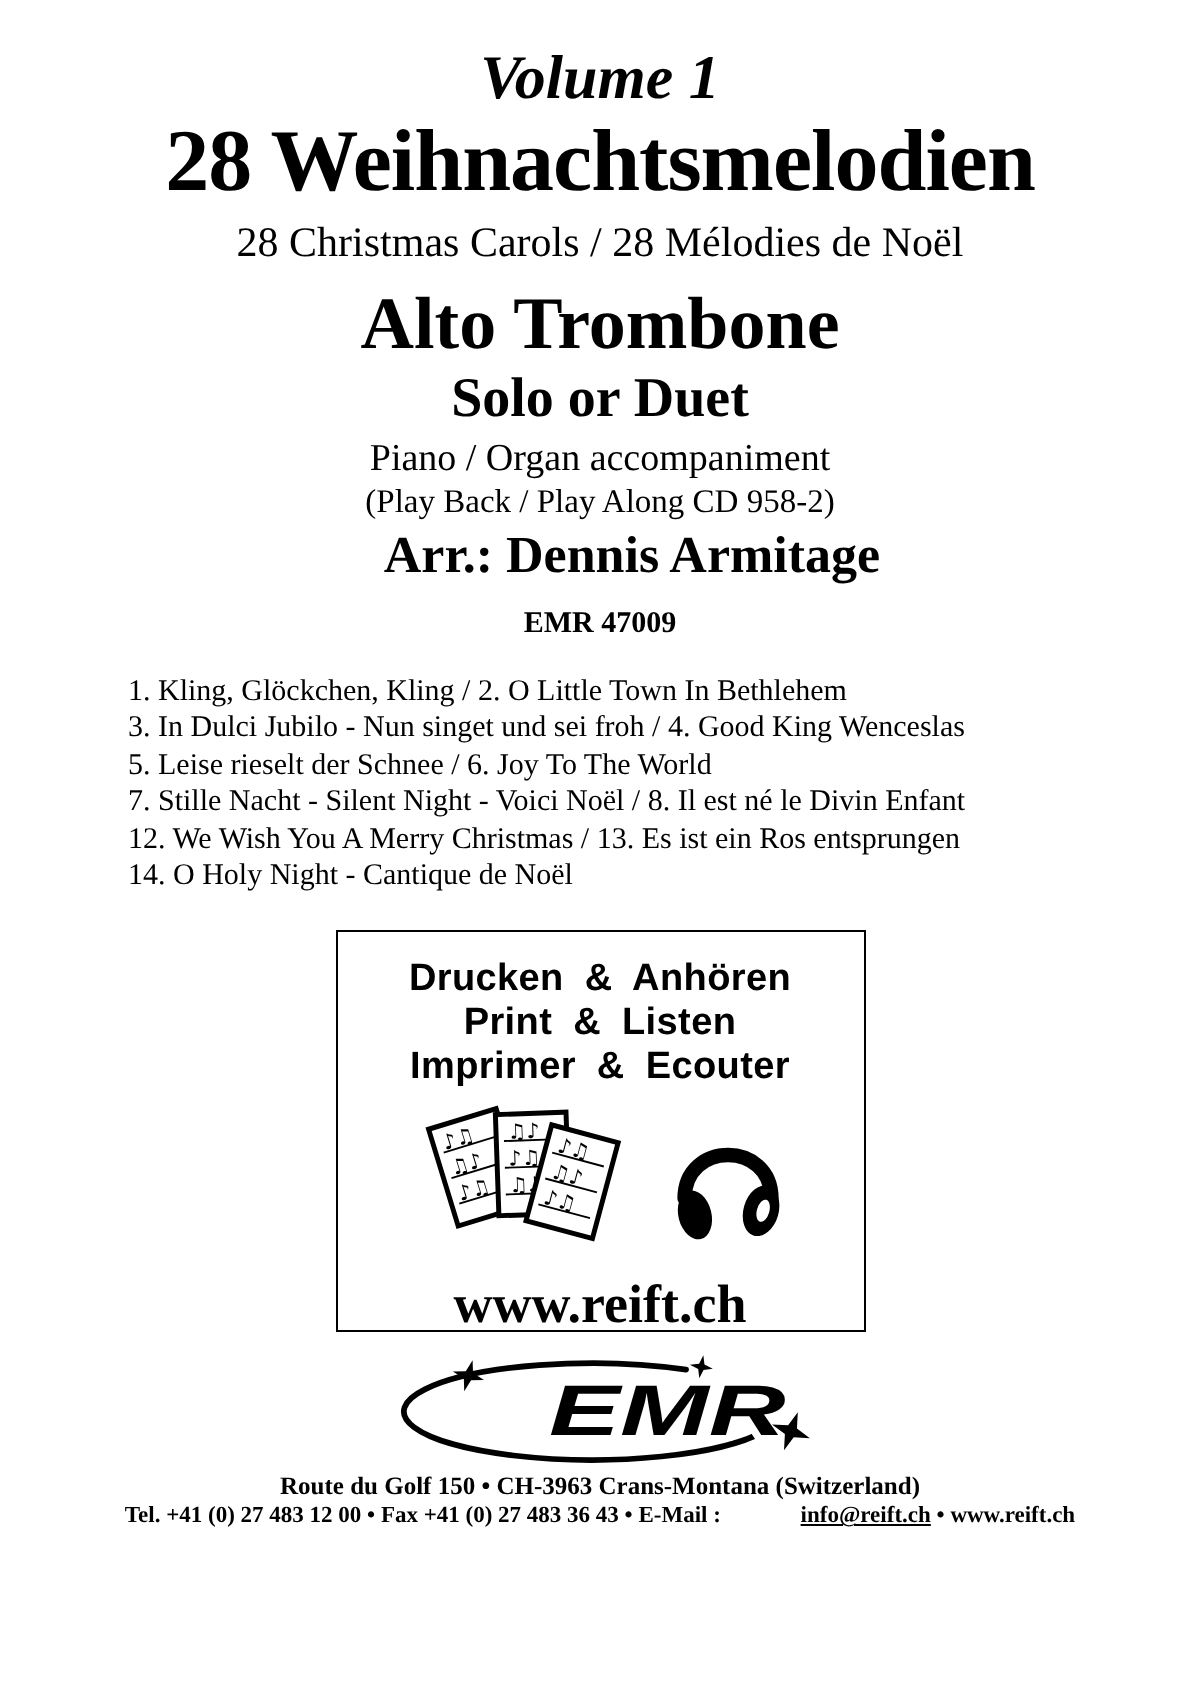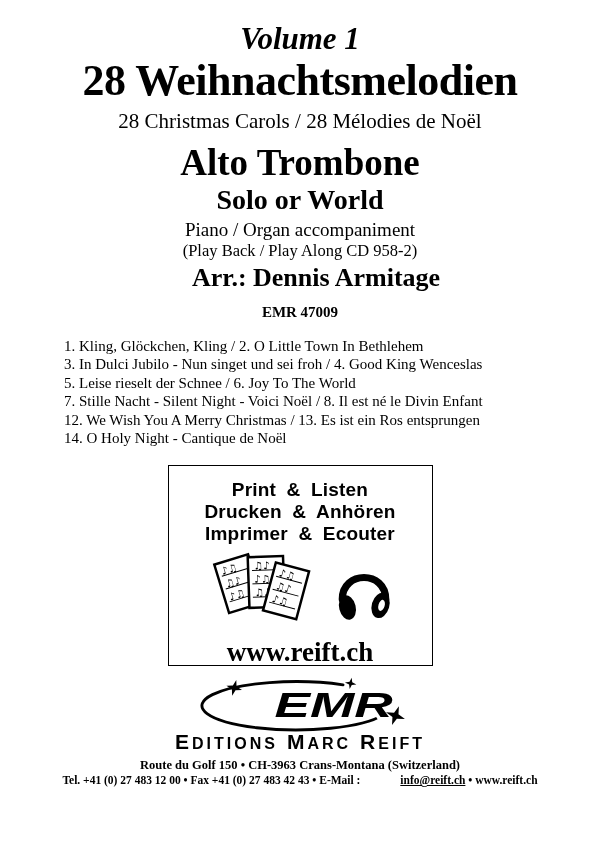--- a/index.html
+++ b/index.html
@@ -62,39 +62,39 @@
 </head>
 <body>
 
 <div class="page">
 
   <div class="volume">Volume 1</div>
   <div class="main-title">28 Weihnachtsmelodien</div>
   <div class="subtitle">28 Christmas Carols / 28 Mélodies de Noël</div>
 
   <div class="instrument">Alto Trombone</div>
-  <div class="format">Solo or World</div>
+  <div class="format">Solo or Duet</div>
   <div class="accompaniment">Piano / Organ accompaniment</div>
   <div class="cd-note">(Play Back / Play Along CD 958-2)</div>
 
   <div class="arranger">Arr.: Dennis Armitage</div>
   <div class="catalog">EMR 47009</div>
 
   <div class="tracklist">
     <div>1. Kling, Glöckchen, Kling / 2. O Little Town In Bethlehem</div>
     <div>3. In Dulci Jubilo - Nun singet und sei froh / 4. Good King Wenceslas</div>
     <div>5. Leise rieselt der Schnee / 6. Joy To The World</div>
     <div>7. Stille Nacht - Silent Night - Voici Noël / 8. Il est né le Divin Enfant</div>
     <div>12. We Wish You A Merry Christmas / 13. Es ist ein Ros entsprungen</div>
     <div>14. O Holy Night - Cantique de Noël</div>
   </div>
 
   <div class="promo-box">
+    <div class="promo-line">Drucken &amp; Anhören</div>
     <div class="promo-line">Print &amp; Listen</div>
-    <div class="promo-line">Drucken &amp; Anhören</div>
     <div class="promo-line">Imprimer &amp; Ecouter</div>
 
     <div class="promo-icons">
 
       <svg width="112" height="84" viewBox="0 0 112 88" aria-hidden="true">
         <g transform="rotate(-17 30 38)">
           <rect x="13" y="8" width="37" height="53" fill="#fff" stroke="#000" stroke-width="2.6"></rect>
           <line x1="17" y1="22" x2="46" y2="22" stroke="#000" stroke-width="1"></line>
           <line x1="17" y1="36" x2="46" y2="36" stroke="#000" stroke-width="1"></line>
           <line x1="17" y1="50" x2="46" y2="50" stroke="#000" stroke-width="1"></line>
@@ -143,22 +143,19 @@
       </g>
       <g transform="translate(176 8) rotate(10) scale(0.72)">
         <path d="M0 -9 L2.1 -2.1 L9 0 L2.1 2.1 L0 9 L-2.1 2.1 L-9 0 L-2.1 -2.1 Z" fill="#000"></path>
       </g>
       <g transform="translate(226 44) rotate(20) scale(1.25)">
         <path d="M0 -9 L2.1 -2.1 L9 0 L2.1 2.1 L0 9 L-2.1 2.1 L-9 0 L-2.1 -2.1 Z" fill="#000"></path>
       </g>
     </svg>
   </div>
 
-  <div class="publisher-name">
-    <span class="big">E</span><span class="small gap">DITIONS</span><span class="big">M</span><span class="small gap">ARC</span><span class="big">R</span><span class="small">EIFT</span>
-  </div>
 
   <div class="addr1">Route du Golf 150 • CH-3963 Crans-Montana (Switzerland)</div>
   <div class="addr2">
-    <span>Tel. +41 (0) 27 483 12 00 • Fax +41 (0) 27 483 42 43 • E-Mail : </span><span class="email">info@reift.ch</span><span> • </span><span>www.reift.ch</span>
+    <span>Tel. +41 (0) 27 483 12 00 • Fax +41 (0) 27 483 36 43 • E-Mail : </span><span class="email">info@reift.ch</span><span> • </span><span>www.reift.ch</span>
   </div>
 
 </div>
 
 </body></html>

